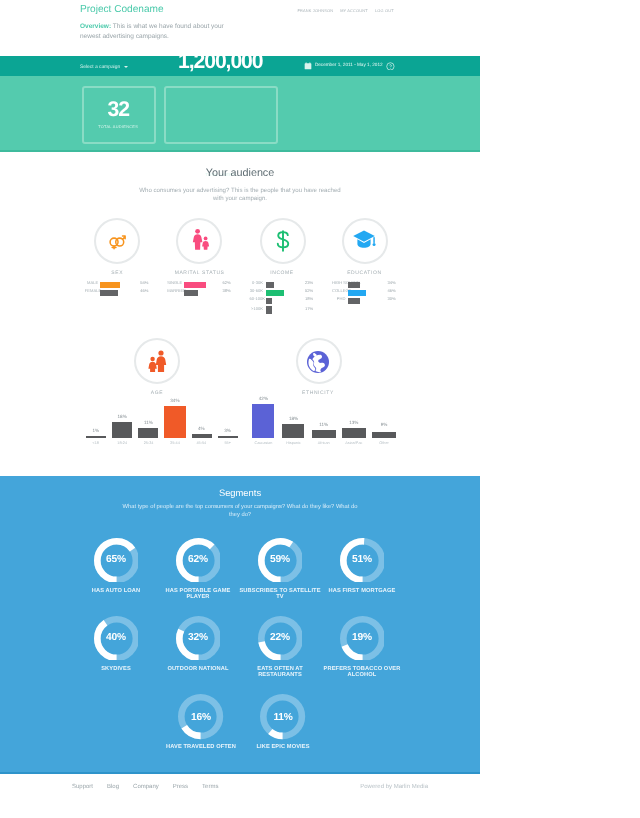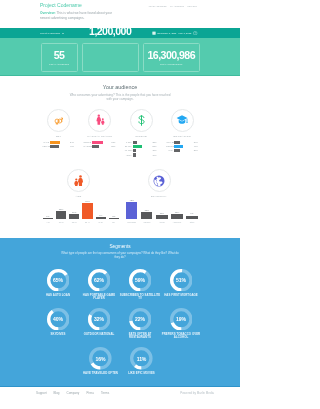--- a/index.html
+++ b/index.html
@@ -96,30 +96,26 @@
             <svg viewBox="0 0 24 24" width="4.4" height="4.4" fill="none" stroke="#d9f3ed" stroke-width="2">
               <circle cx="12" cy="12" r="10"></circle>
               <path d="M9.2 9.2a2.9 2.9 0 015.6 1c0 2-2.8 2.5-2.8 4"></path>
               <circle cx="12" cy="18" r="1.1" fill="#d9f3ed" stroke="none"></circle>
             </svg>
           </span>
         </div>
   </div>
   <div class="cards">
     <div class="card" style="width:37.0px;">
-          <div class="v">55</div>
+          <div class="v">32</div>
           <div class="l">TOTAL AUDIENCES</div>
         </div>
     <div class="card" style="width:57.1px;gap:48px;">
           <div class="v">1,200,000</div>
           <div class="l">TOTAL USERS</div>
-        </div>
-    <div class="card" style="width:57.1px;">
-          <div class="v">16,300,986</div>
-          <div class="l">TOTAL IMPRESSIONS</div>
         </div>
   </div>
 </div>
 <div class="aud">
   <div class="sec-title">Your audience</div>
   <div class="sec-sub">Who consumes your advertising? This is the people that you have reached with your campaign.</div>
 </div>
 <div class="iccol" style="left:46.60px;top:108.6px;">
   <div class="circ">
         <svg viewBox="0 0 27 23" width="9.1" height="7.75" fill="none" stroke="#F7941E" stroke-width="2.3" stroke-linecap="round" stroke-linejoin="round" style="margin-top:1.2px;">

